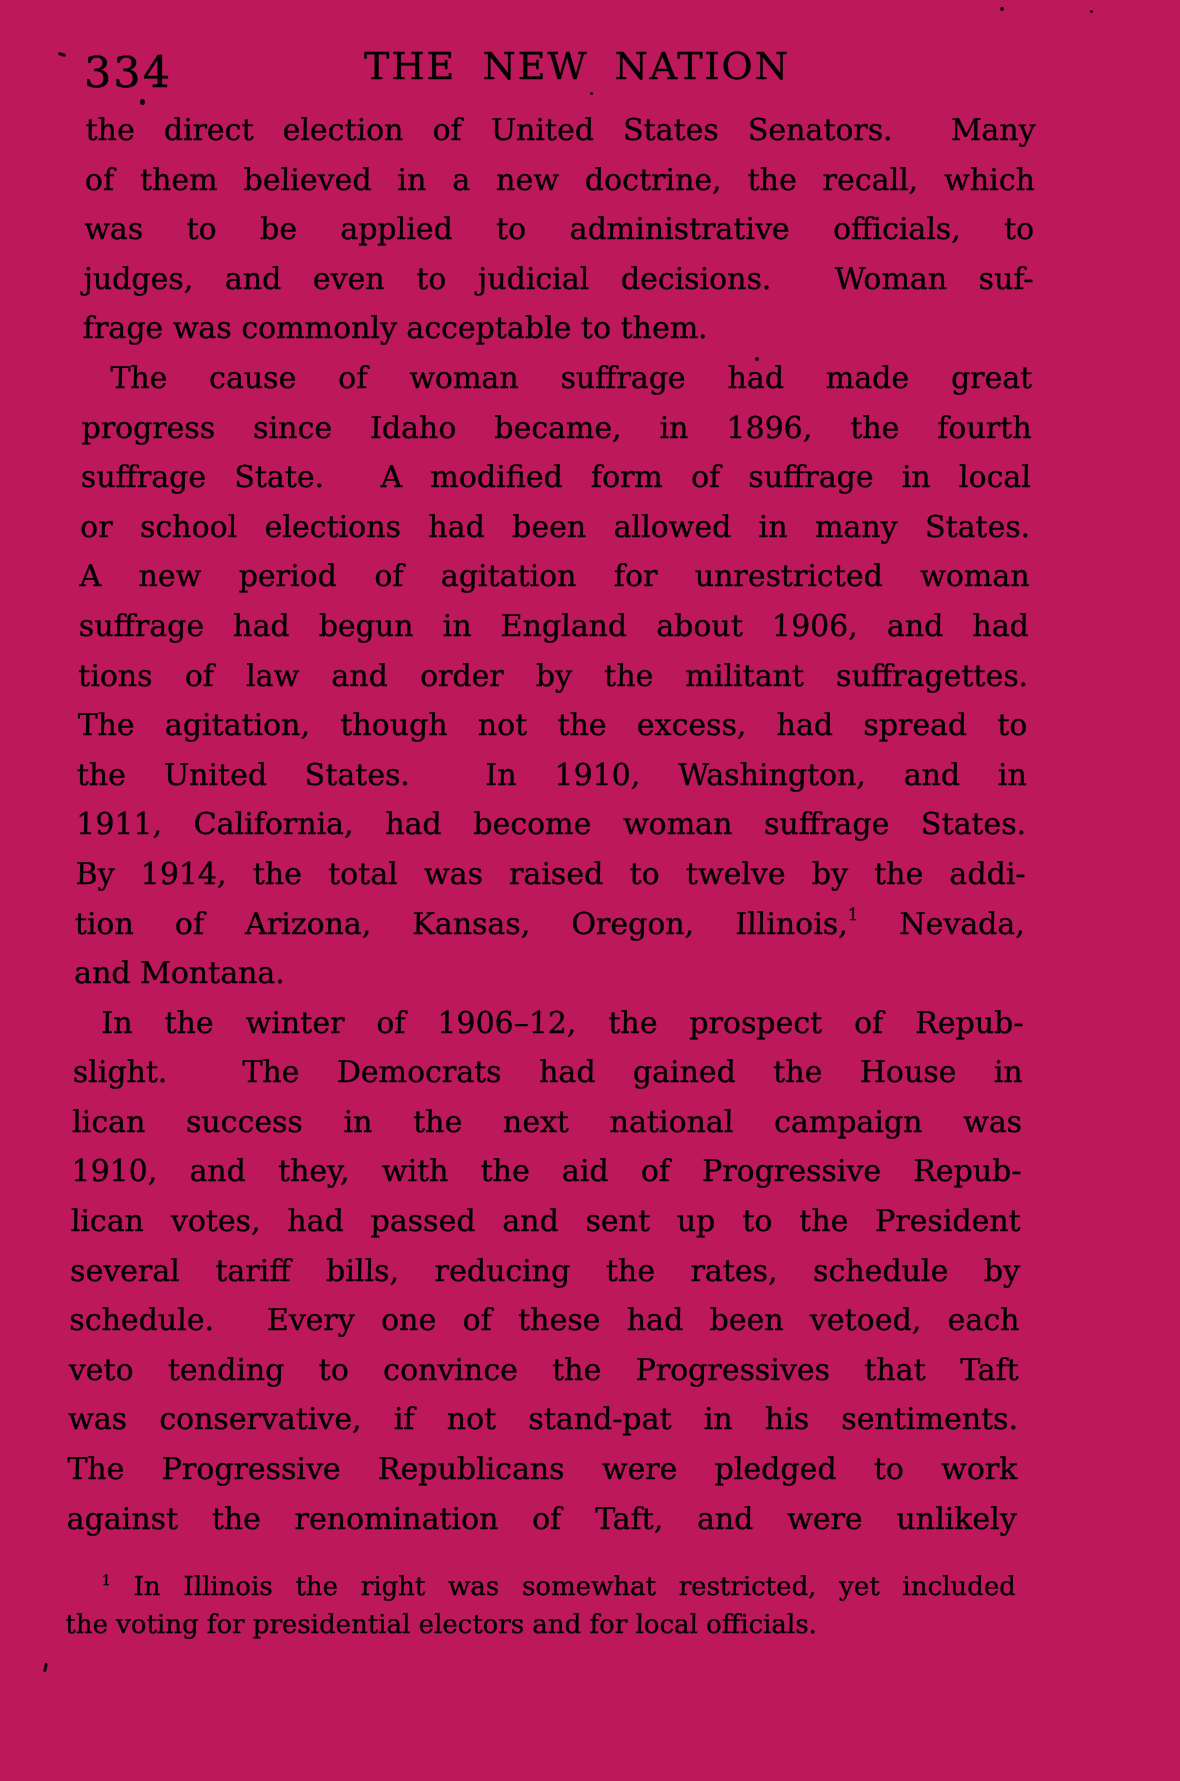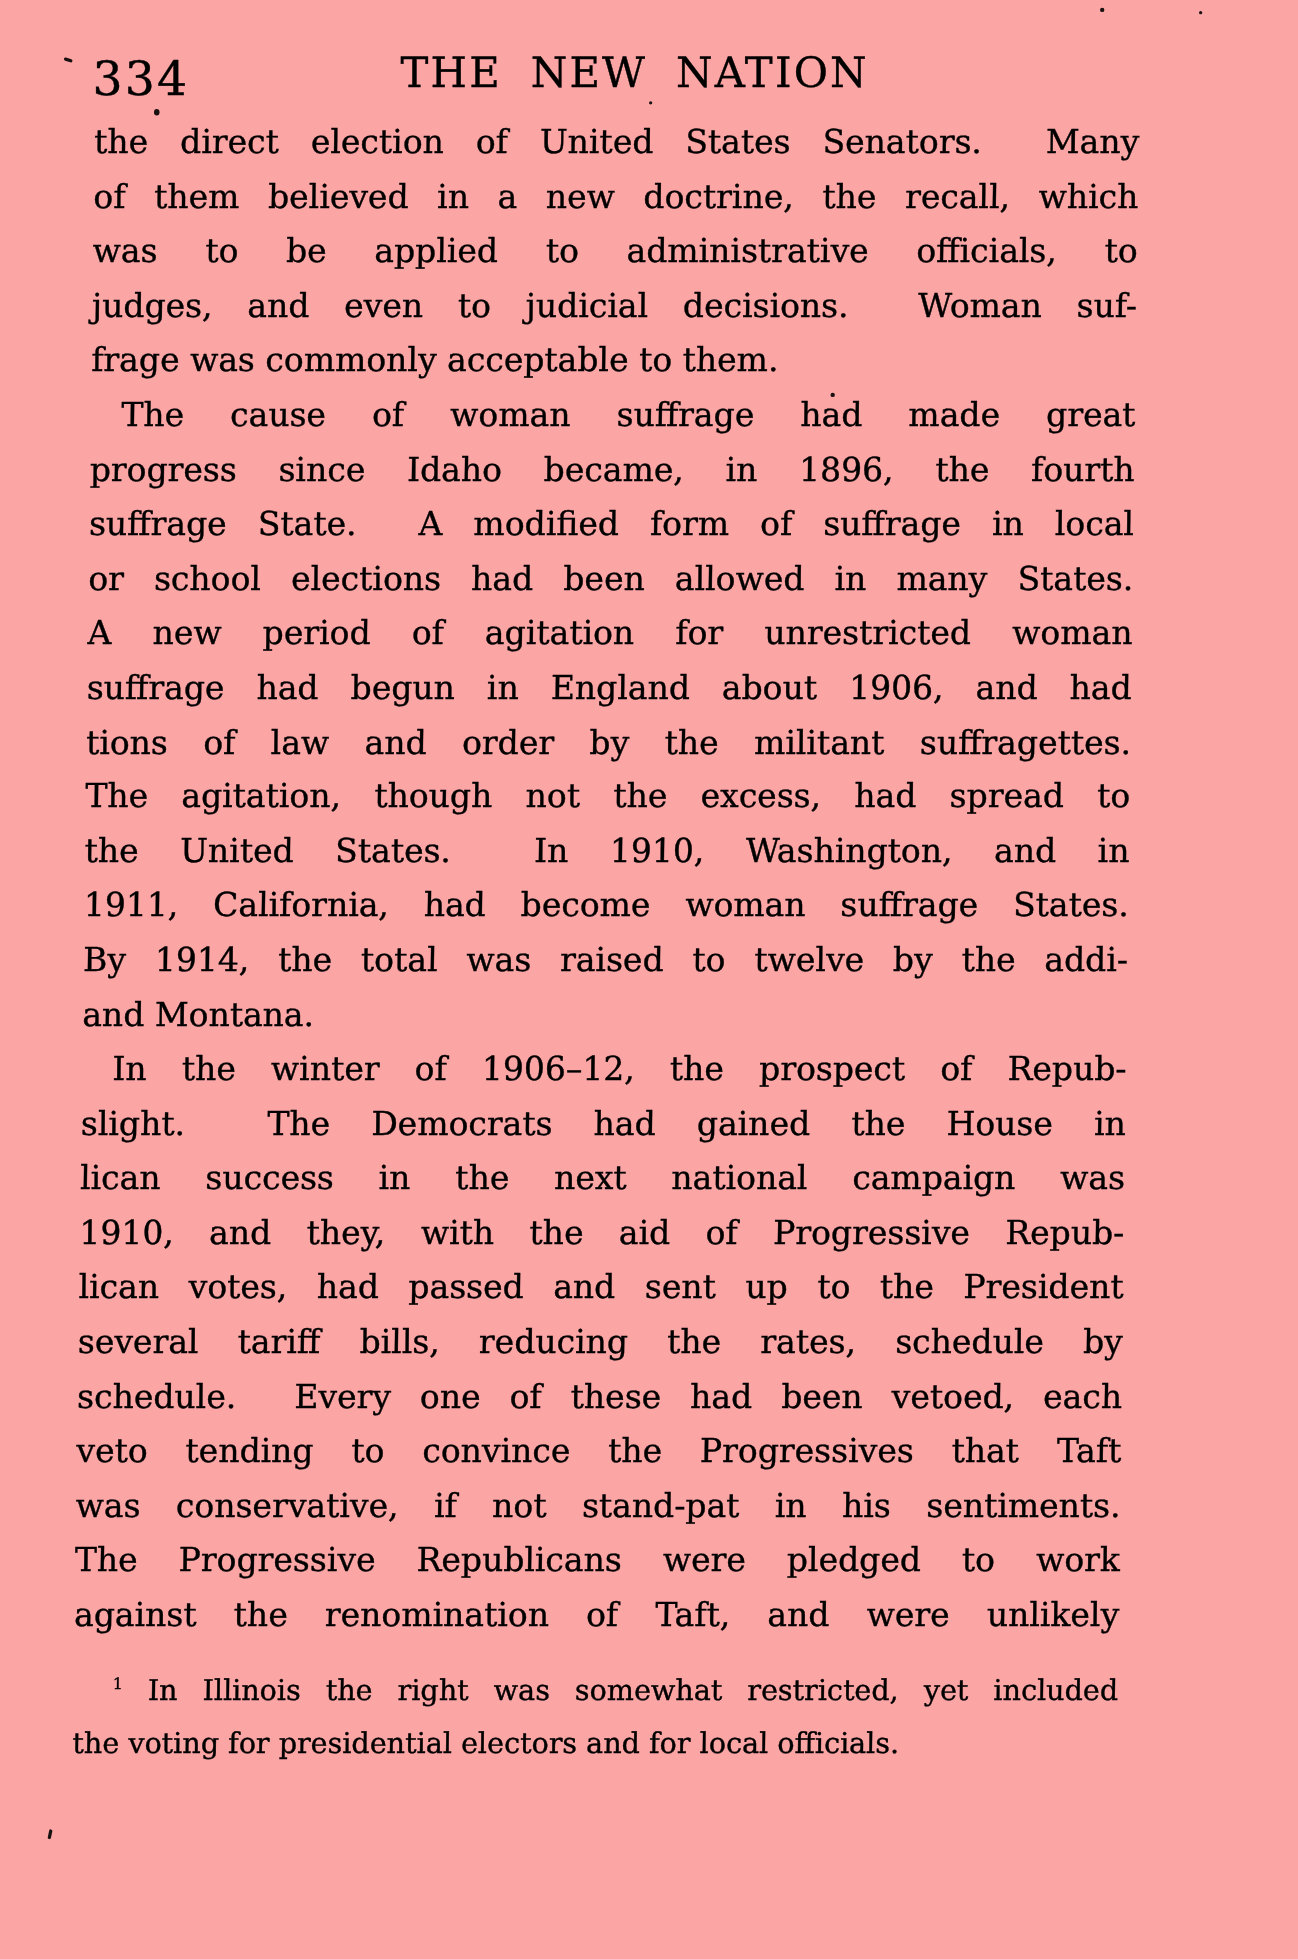--- a/index.html
+++ b/index.html
@@ -1,20 +1,20 @@
 <!DOCTYPE html>
 <html><head>
 <meta charset="utf-8">
 <style>
   html, body { margin: 0; padding: 0; background: #ffffff; }
   .page {
     position: relative;
     width: 1180px;
     height: 1781px;
-    background: #fca5a5;
+    background: #be185d;
     overflow: hidden;
     color: #000;
     font-family: "DejaVu Serif", "Liberation Serif", serif;
     -webkit-text-stroke: 0.35px #000;
   }
   
   .page-number {
     position: absolute;
     left: 84px; top: 47px;
     font-size: 43px;
@@ -57,21 +57,21 @@
   .footnote {
     margin-top: 24px;
     font-size: 26px;
     line-height: 38px;
   }
   .fn-line {
     height: 38px;
     text-align: justify;
     text-align-last: justify;
   }
-  .fn-line.end { text-align-last: left; margin-top: 11px; }
+  .fn-line.end { text-align-last: left; }
   .fn-line.indent { text-indent: 36px; }
   .footnote sup.fnref { vertical-align: 10px; }
   
   .speck {
     position: absolute;
     background: #000;
     border-radius: 50%;
     opacity: 0.9;
   }
   .sp1 { left: 140px;  top: 99px;   width: 5px; height: 6px; }
@@ -102,20 +102,21 @@
         <div class="line">progress since Idaho became, in 1896, the fourth</div>
         <div class="line">suffrage State.&nbsp; A modified form of suffrage in local</div>
         <div class="line">or school elections had been allowed in many States.</div>
         <div class="line">A new period of agitation for unrestricted woman</div>
         <div class="line">suffrage had begun in England about 1906, and had</div>
         <div class="line">tions of law and order by the militant suffragettes.</div>
         <div class="line">The agitation, though not the excess, had spread to</div>
         <div class="line">the United States.&nbsp; In 1910, Washington, and in</div>
         <div class="line">1911, California, had become woman suffrage States.</div>
         <div class="line">By 1914, the total was raised to twelve by the addi-</div>
+        <div class="line">tion of Arizona, Kansas, Oregon, Illinois,<sup class="fnref">1</sup> Nevada,</div>
         <div class="line end">and Montana.</div>
         <div class="line indent">In the winter of 1906–12, the prospect of Repub-</div>
         <div class="line">slight.&nbsp; The Democrats had gained the House in</div>
         <div class="line">lican success in the next national campaign was</div>
         <div class="line">1910, and they, with the aid of Progressive Repub-</div>
         <div class="line">lican votes, had passed and sent up to the President</div>
         <div class="line">several tariff bills, reducing the rates, schedule by</div>
         <div class="line">schedule.&nbsp; Every one of these had been vetoed, each</div>
         <div class="line">veto tending to convince the Progressives that Taft</div>
         <div class="line">was conservative, if not stand-pat in his sentiments.</div>

